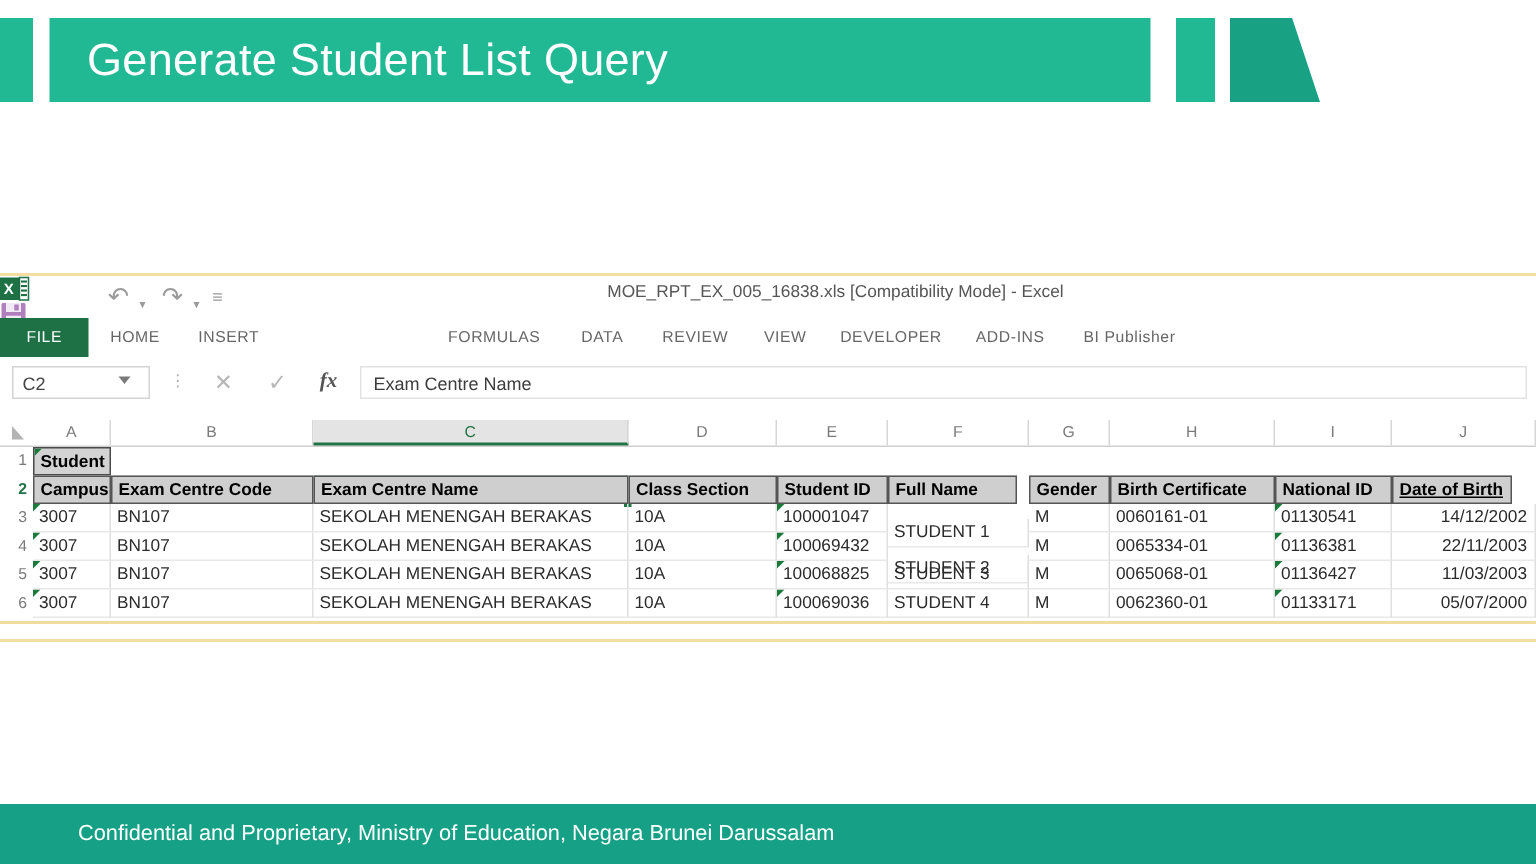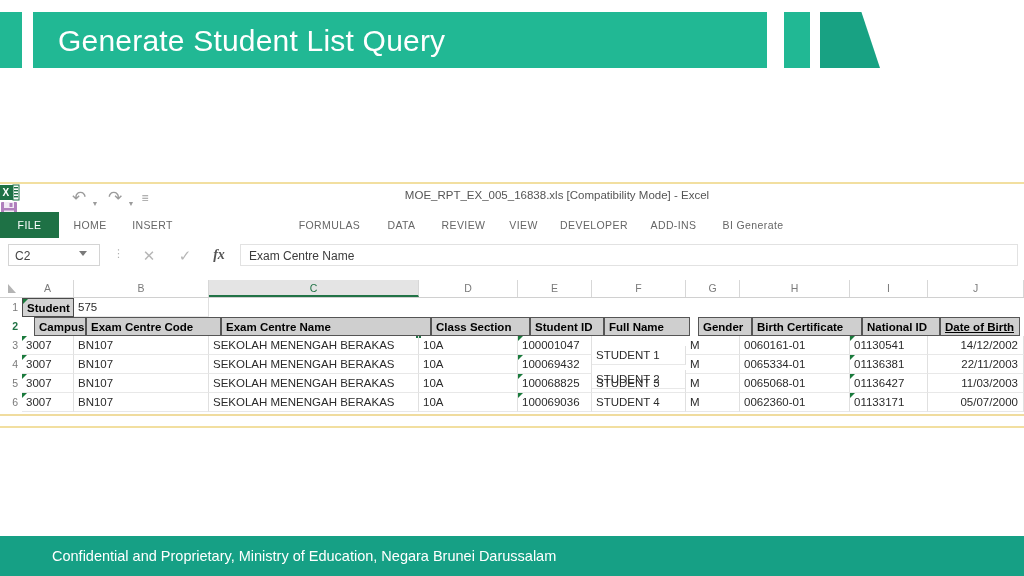--- a/index.html
+++ b/index.html
@@ -79,21 +79,21 @@
     border-bottom:2px solid #217346;}
   .rowhead{position:absolute;left:0;width:22px;height:19px;line-height:19px;
     text-align:right;padding-right:4px;box-sizing:border-box;
     font-size:10.5px;color:#7a7a7a;}
   .rowhead.selected{color:#217346;font-weight:bold;}
   .cell{position:absolute;top:0;height:19px;line-height:19px;font-size:11.5px;
     color:#2b2b2b;box-sizing:border-box;padding-left:4px;white-space:nowrap;
     overflow:hidden;border-right:1px solid #e0e0e0;border-bottom:1px solid #e8e8e8;}
   .cell.num{text-align:right;padding-right:5px;padding-left:0;}
   .row-header-cell{background:#cfcfcf;color:#000000;font-weight:bold;
-    border:1px solid #555555;border-right:1px solid #555555;font-size:11.5px;margin-left:12px;}
+    border:1px solid #555555;border-right:1px solid #555555;font-size:11.5px;}
   .boxed{border:1px solid #4a4a4a;font-weight:bold;background:#d3d3d3;color:#000;}
   .errtri{position:absolute;left:0;top:0;width:0;height:0;
     border-left:5px solid #1a7a3c;border-bottom:5px solid transparent;}
   #c2-selection{position:absolute;border:2px solid #217346;box-sizing:border-box;
     pointer-events:none;}
   #c2-fill-handle{position:absolute;width:5px;height:5px;background:#217346;}
   #sheet-bottom-rule{position:absolute;left:0;width:1024px;height:2px;background:#f0dc9e;}
 
   
   #slide-footer{position:absolute;left:0;bottom:0;width:1024px;height:40px;
@@ -145,21 +145,21 @@
   <div id="ribbon">
       <div class="rb-tab" id="rb-file" style="left: 0px; width: 59px; background: rgb(30, 113, 69); color: rgb(255, 255, 255);">FILE</div>
       <div class="rb-tab" style="left: 59px; width: 62px;">HOME</div>
       <div class="rb-tab" style="left: 121px; width: 63px;">INSERT</div>
       <div class="rb-tab" style="left: 286px; width: 87px;">FORMULAS</div>
       <div class="rb-tab" style="left: 373px; width: 57px;">DATA</div>
       <div class="rb-tab" style="left: 430px; width: 67px;">REVIEW</div>
       <div class="rb-tab" style="left: 497px; width: 53px;">VIEW</div>
       <div class="rb-tab" style="left: 550px; width: 88px;">DEVELOPER</div>
       <div class="rb-tab" style="left: 638px; width: 71px;">ADD-INS</div>
-      <div class="rb-tab" style="left: 709px; width: 88px;">BI Generate</div>
+      <div class="rb-tab" style="left: 709px; width: 88px;">BI Publisher</div>
     </div>
 
   <div id="formula-row">
     <div id="name-box">C2</div>
     <div id="name-box-caret"></div>
     <div id="fb-vdots">⋮</div>
     <div id="fb-cancel">✕</div>
     <div id="fb-accept">✓</div>
     <div id="fb-fx">fx</div>
     <div id="formula-input">Exam Centre Name</div>
@@ -184,21 +184,20 @@
     <div id="c2-selection" style="left: 209px; width: 210px; top: 37px; height: 19px;"></div>
     <div id="c2-fill-handle" style="left: 416px; top: 53px;"></div>
     <div id="sheet-bottom-rule" style="top: 134px;"></div>
   <div class="rowhead" style="top: 18px;">1</div>
       <div class="rowhead selected" style="top: 37px;">2</div>
       <div class="rowhead" style="top: 56px;">3</div>
       <div class="rowhead" style="top: 75px;">4</div>
       <div class="rowhead" style="top: 94px;">5</div>
       <div class="rowhead" style="top: 113px;">6</div>
       <div class="cell boxed" style="left: 22px; width: 52px; top: 18px; position: absolute;">Student<div class="errtri"></div></div>
-      <div class="cell" style="left: 74px; width: 135px; top: 18px;">575</div>
       <div class="cell row-header-cell" style="left: 22px; width: 52px; top: 37px;">Campus</div>
       <div class="cell row-header-cell" style="left: 74px; width: 135px; top: 37px;">Exam Centre Code</div>
       <div class="cell row-header-cell" style="left: 209px; width: 210px; top: 37px;">Exam Centre Name</div>
       <div class="cell row-header-cell" style="left: 419px; width: 99px; top: 37px;">Class Section</div>
       <div class="cell row-header-cell" style="left: 518px; width: 74px; top: 37px;">Student ID</div>
       <div class="cell row-header-cell" style="left: 592px; width: 86px; top: 37px;">Full Name</div>
       <div class="cell row-header-cell" style="left: 686px; width: 54px; top: 37px;">Gender</div>
       <div class="cell row-header-cell" style="left: 740px; width: 110px; top: 37px;">Birth Certificate</div>
       <div class="cell row-header-cell" style="left: 850px; width: 78px; top: 37px;">National ID</div>
       <div class="cell row-header-cell" style="left: 928px; width: 80px; top: 37px; text-decoration: underline;">Date of Birth</div>

